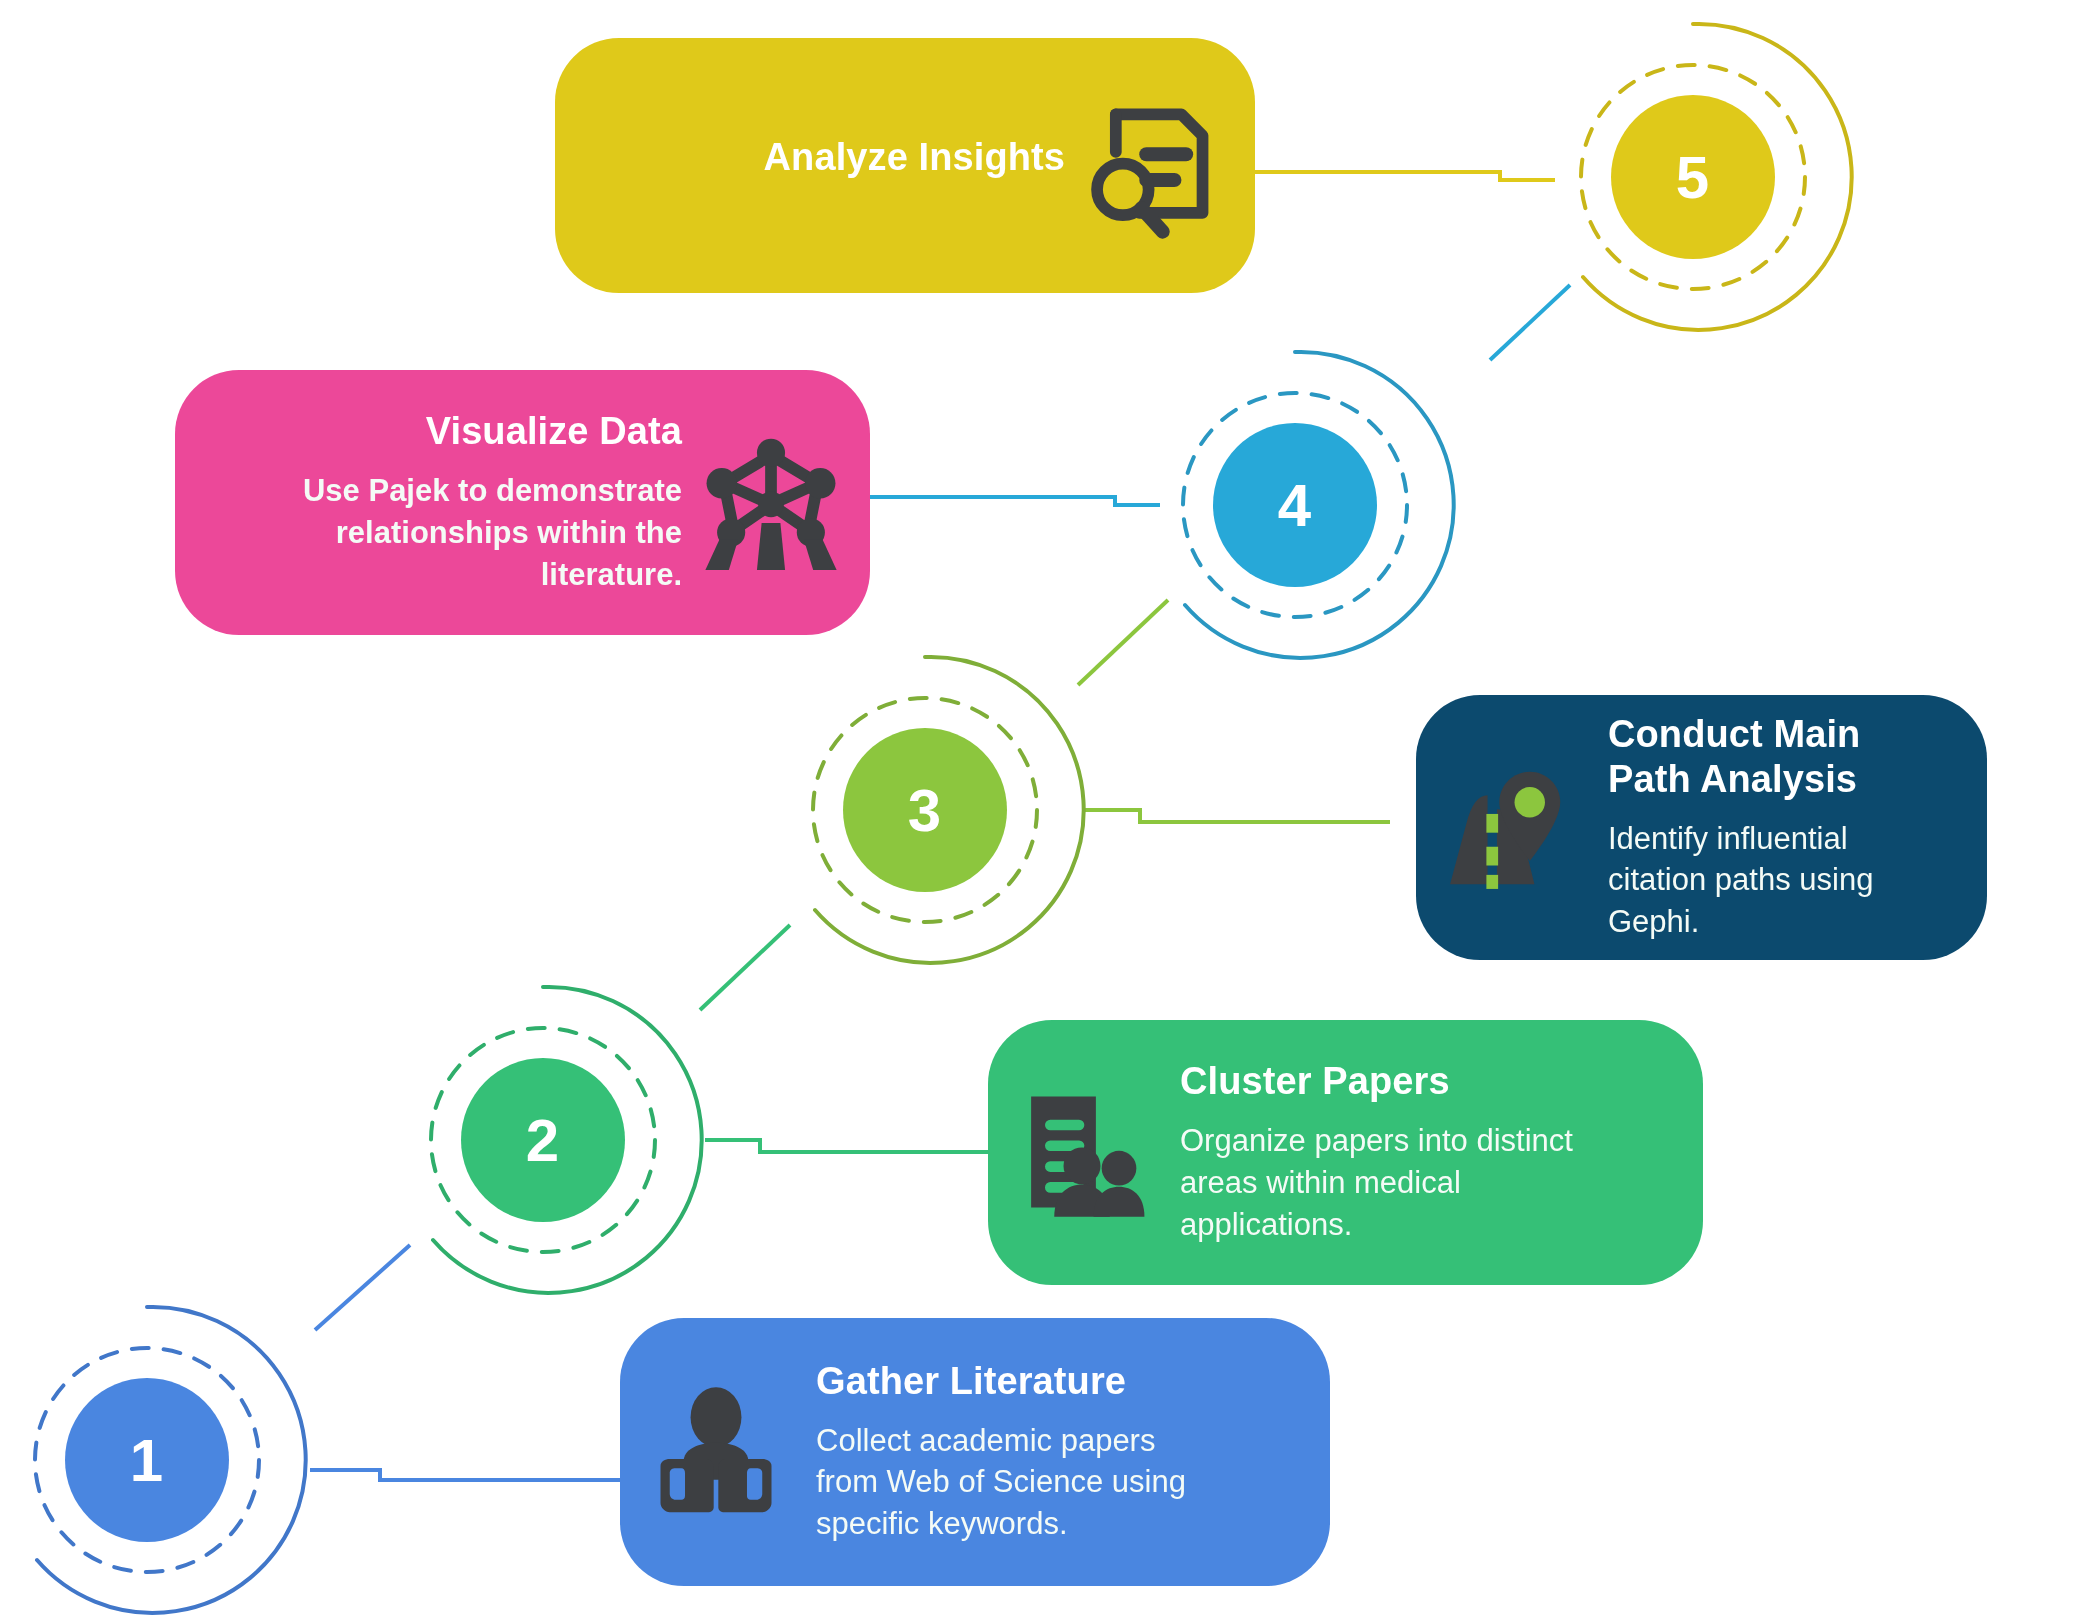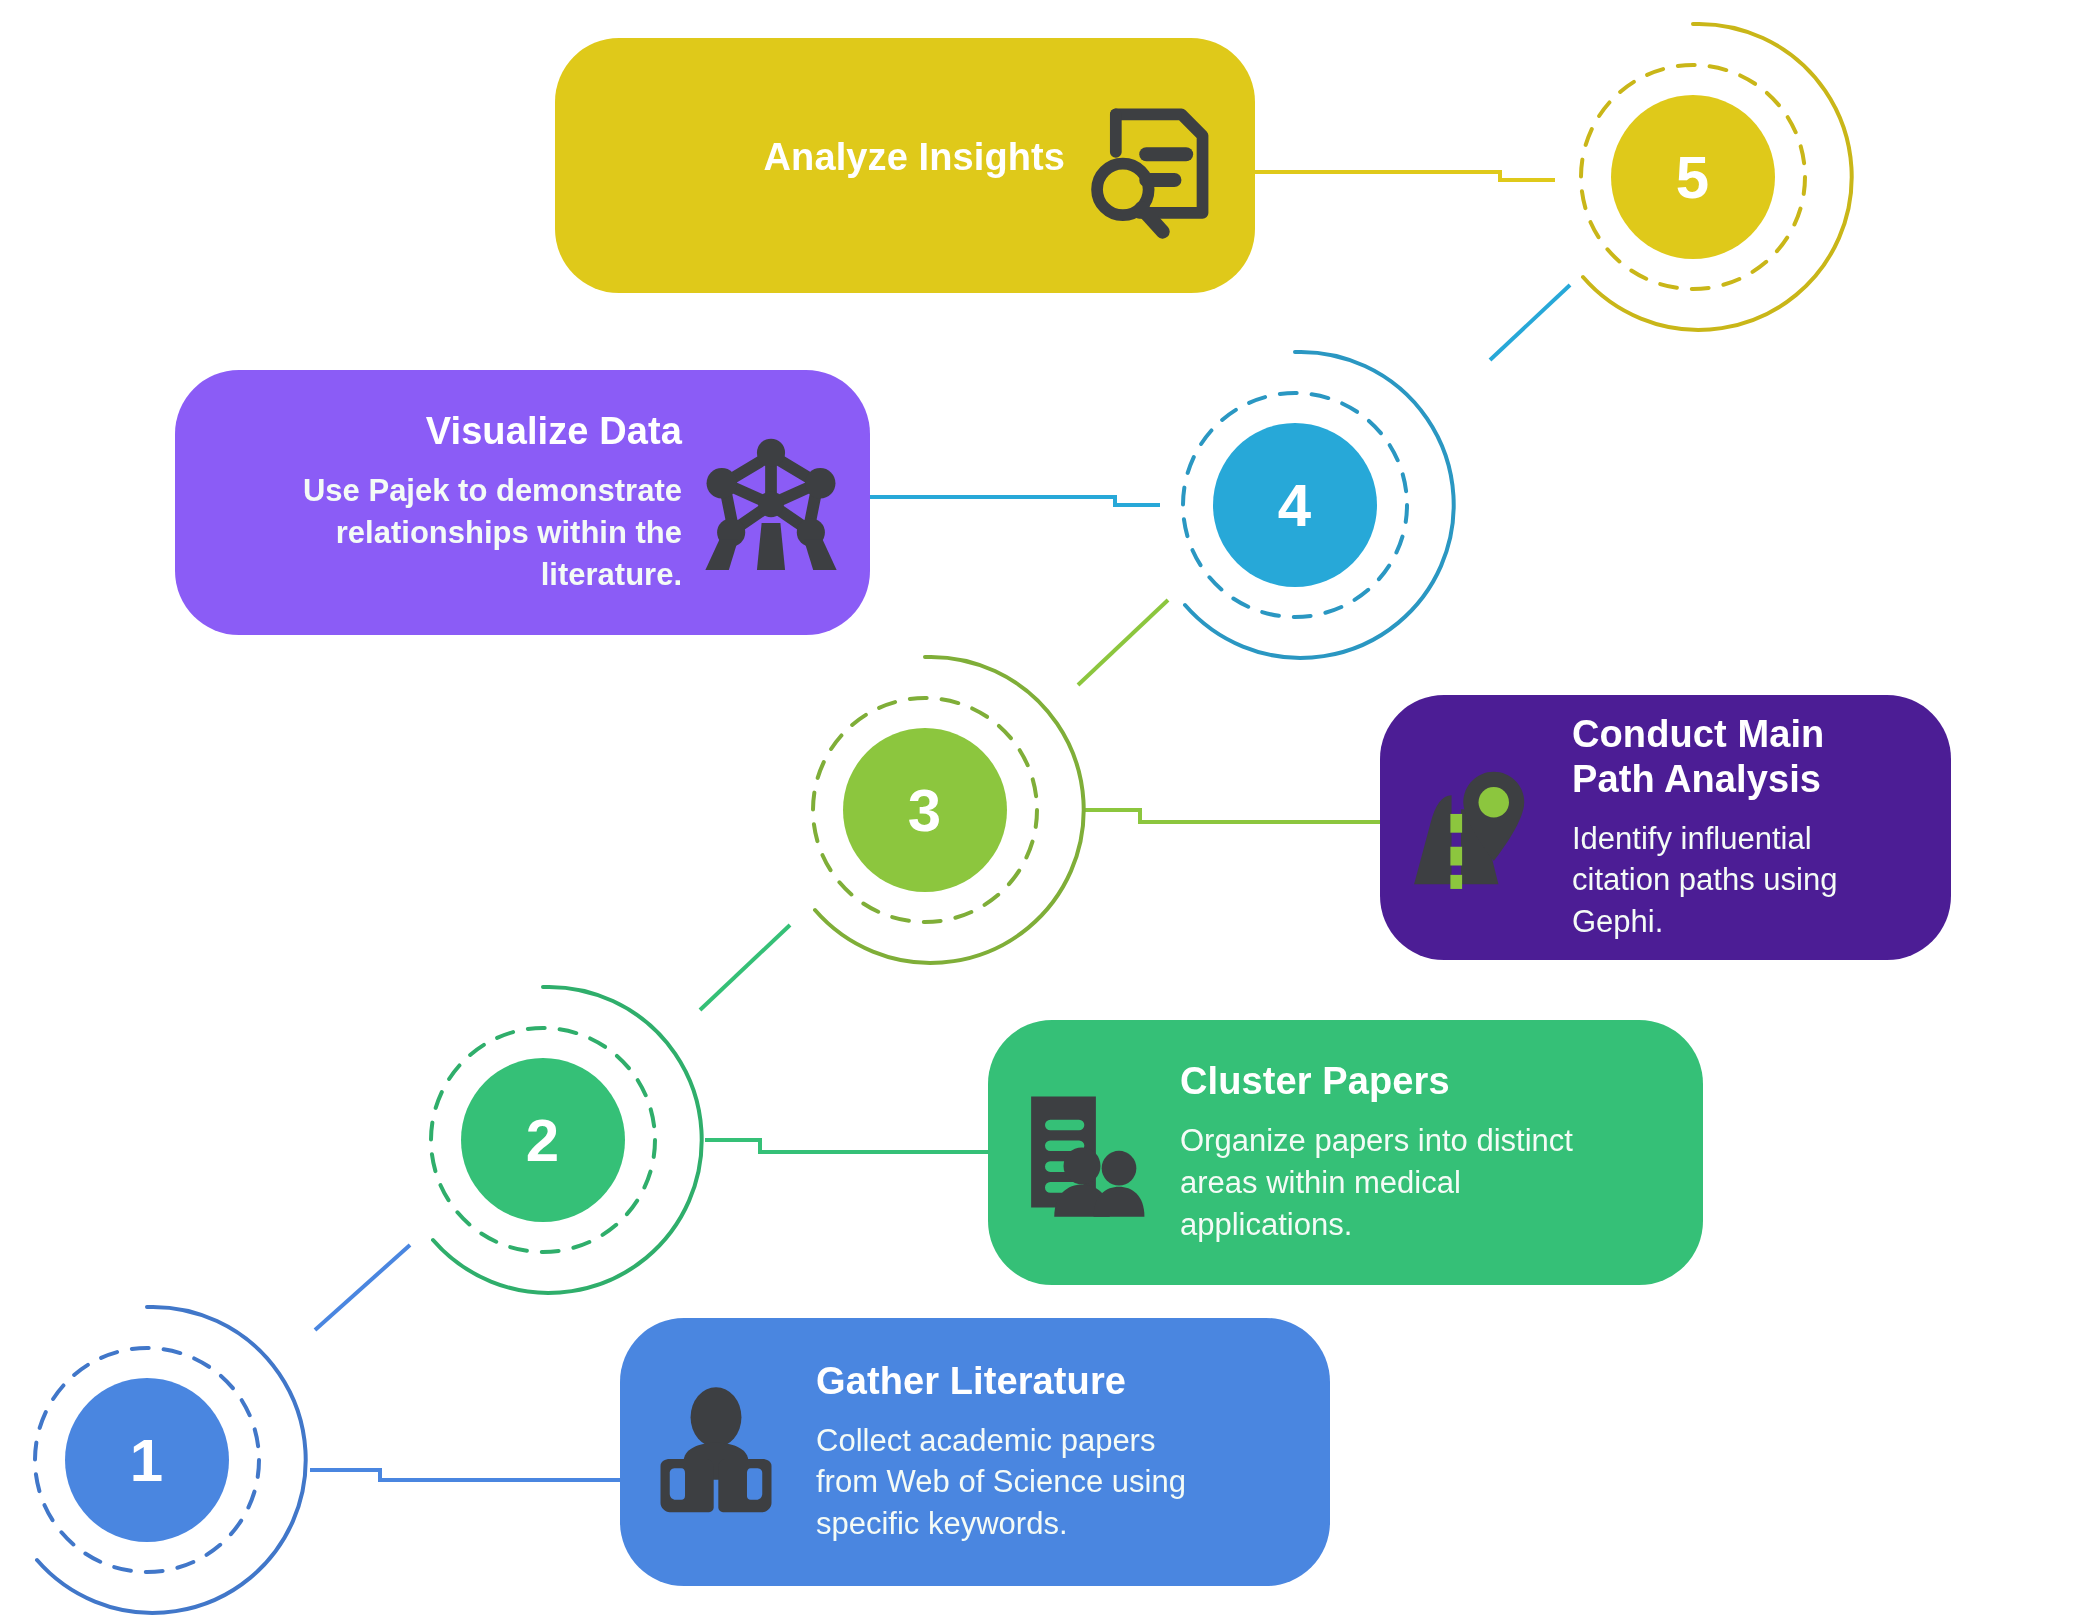--- a/index.html
+++ b/index.html
@@ -143,21 +143,21 @@
       <path d="M 165 12
                A 153 153 0 1 1 55 265" fill="none" stroke="#c9b618" stroke-width="4" stroke-linecap="round"></path>
 
       <circle cx="165" cy="165" r="112" fill="none" stroke="#c9b618" stroke-width="4" stroke-dasharray="17 15" stroke-linecap="round"></circle>
 
       <circle cx="165" cy="165" r="82" fill="#dfc91a"></circle>
     </svg>
     <div class="step-num">5</div>
   </div>
 
-  <div class="card align-right" style="left:175px; top:370px; width:695px; height:265px; background:#8b5cf6;">
+  <div class="card align-right" style="left:175px; top:370px; width:695px; height:265px; background:#ec4899;">
     <div class="card-inner" style="padding:28px 24px 28px 56px;">
       <div class="card-text" style="flex:1 1 auto;">
         <div class="card-title">Visualize Data</div>
         <div class="card-desc" style="max-width:385px;font-weight:bold;">Use Pajek to demonstrate relationships within the literature.</div>
       </div>
       <div class="card-icon" style="margin-left:14px;">
         <svg width="150" height="150" viewBox="0 0 64 64">
           <g fill="#3d3f42">
 
             <g stroke="#3d3f42" stroke-width="5" stroke-linecap="round">
@@ -191,21 +191,21 @@
   <div class="step" style="left:1130px; top:340px; width:330px; height:330px;">
     <svg width="330" height="330" viewBox="0 0 330 330">
       <path d="M 165 12
                A 153 153 0 1 1 55 265" fill="none" stroke="#2a97c2" stroke-width="4" stroke-linecap="round"></path>
       <circle cx="165" cy="165" r="112" fill="none" stroke="#2a97c2" stroke-width="4" stroke-dasharray="17 15" stroke-linecap="round"></circle>
       <circle cx="165" cy="165" r="82" fill="#27a8d8"></circle>
     </svg>
     <div class="step-num">4</div>
   </div>
 
-  <div class="card align-left" style="left:1380px; top:695px; width:571px; height:265px; background:#4c1d95;">
+  <div class="card align-left" style="left:1416px; top:695px; width:571px; height:265px; background:#0c4a6e;">
     <div class="card-inner" style="padding:28px 40px 28px 20px;">
       <div class="card-icon" style="margin-right:22px;">
         <svg width="150" height="150" viewBox="0 0 64 64">
           <g fill="#3d3f42">
 
             <path d="M22 18 C18 18 15 22 13 30 L6 56 L22 56 L22 18 Z"></path>
             <path d="M26 24 L26 56 L42 56 L36 32 C34 26 30 24 26 24 Z"></path>
 
             <rect x="21.5" y="26" width="5" height="8" fill="#8cc63e"></rect>
             <rect x="21.5" y="40" width="5" height="8" fill="#8cc63e"></rect>

